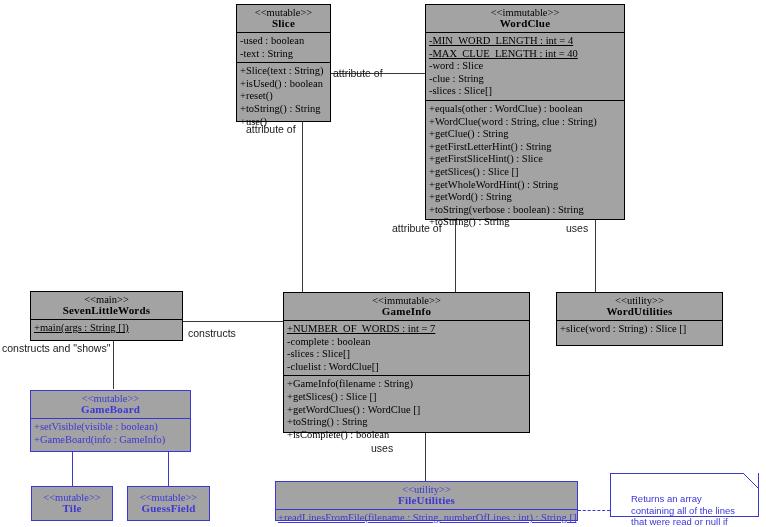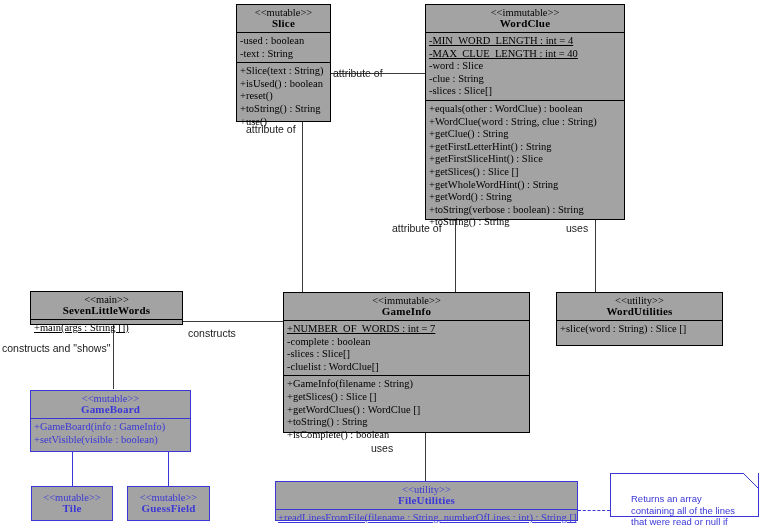--- a/index.html
+++ b/index.html
@@ -114,21 +114,21 @@
       <div class="row">+getFirstLetterHint() : String</div>
       <div class="row">+getFirstSliceHint() : Slice</div>
       <div class="row">+getSlices() : Slice []</div>
       <div class="row">+getWholeWordHint() : String</div>
       <div class="row">+getWord() : String</div>
       <div class="row">+toString(verbose : boolean) : String</div>
       <div class="row">+toString() : String</div>
     </div>
   </div>
 
-  <div class="cls" style="left:30px;top:291px;width:153px;height:34px;">
+  <div class="cls" style="left:30px;top:291px;width:153px;height:50px;">
     <div class="hdr">
       <div class="stereo">&lt;&lt;main&gt;&gt;</div>
       <div class="cname">SevenLittleWords</div>
     </div>
     <div class="sect">
       <div class="row static">+main(args : String [])</div>
     </div>
   </div>
 
   <div class="cls" style="left:283px;top:292px;width:247px;height:141px;">
@@ -160,22 +160,22 @@
       <div class="row">+slice(word : String) : Slice []</div>
     </div>
   </div>
 
   <div class="cls blue" style="left:30px;top:390px;width:161px;height:62px;">
     <div class="hdr">
       <div class="stereo">&lt;&lt;mutable&gt;&gt;</div>
       <div class="cname">GameBoard</div>
     </div>
     <div class="sect">
+      <div class="row">+setVisible(visible : boolean)</div>
       <div class="row">+GameBoard(info : GameInfo)</div>
-      <div class="row">+setVisible(visible : boolean)</div>
     </div>
   </div>
 
   <div class="cls blue" style="left:31px;top:486px;width:82px;height:35px;">
     <div class="hdr" style="padding-top:5px;">
       <div class="stereo">&lt;&lt;mutable&gt;&gt;</div>
       <div class="cname">Tile</div>
     </div>
   </div>
 

